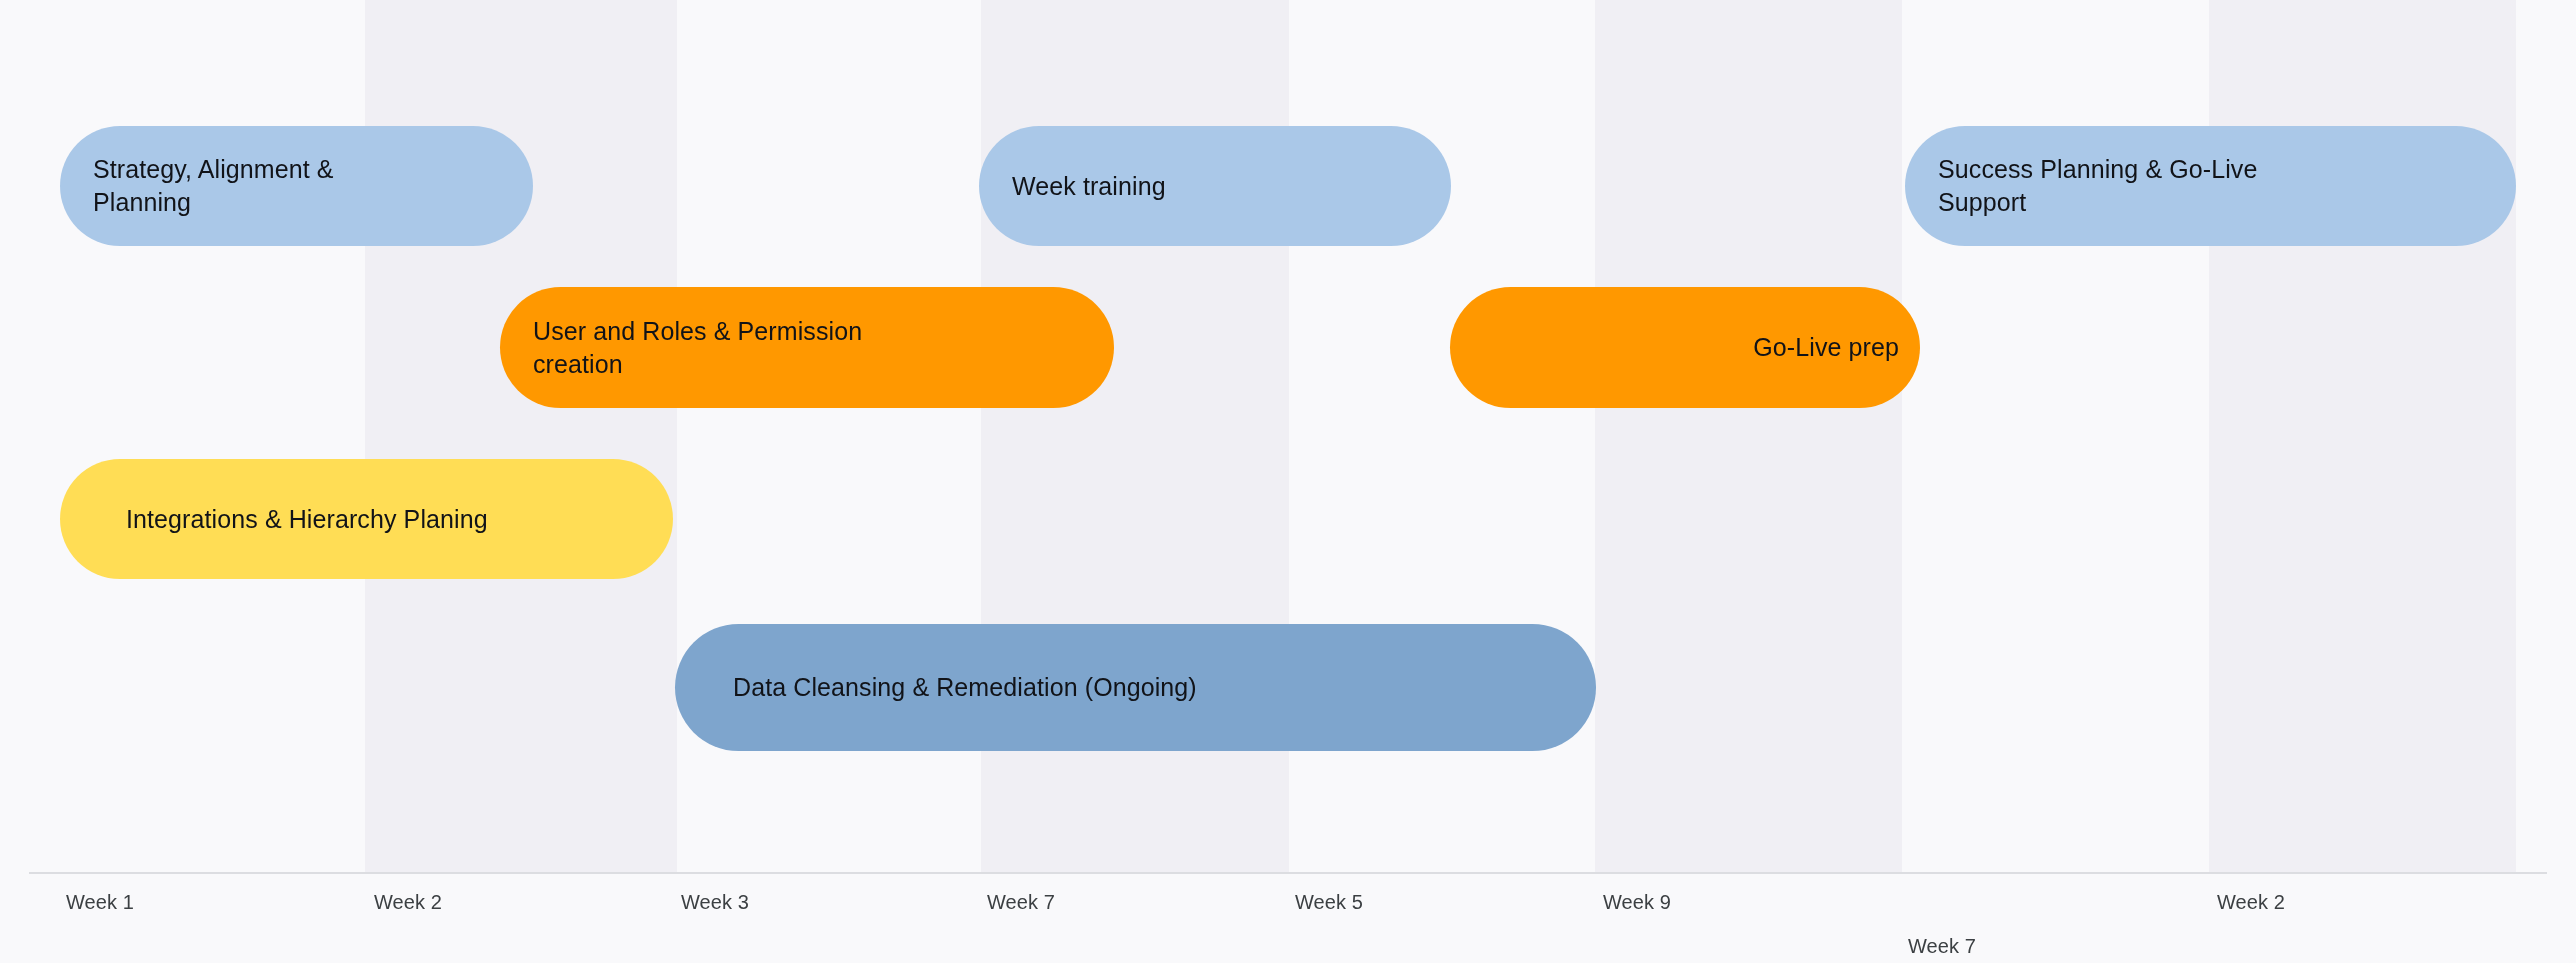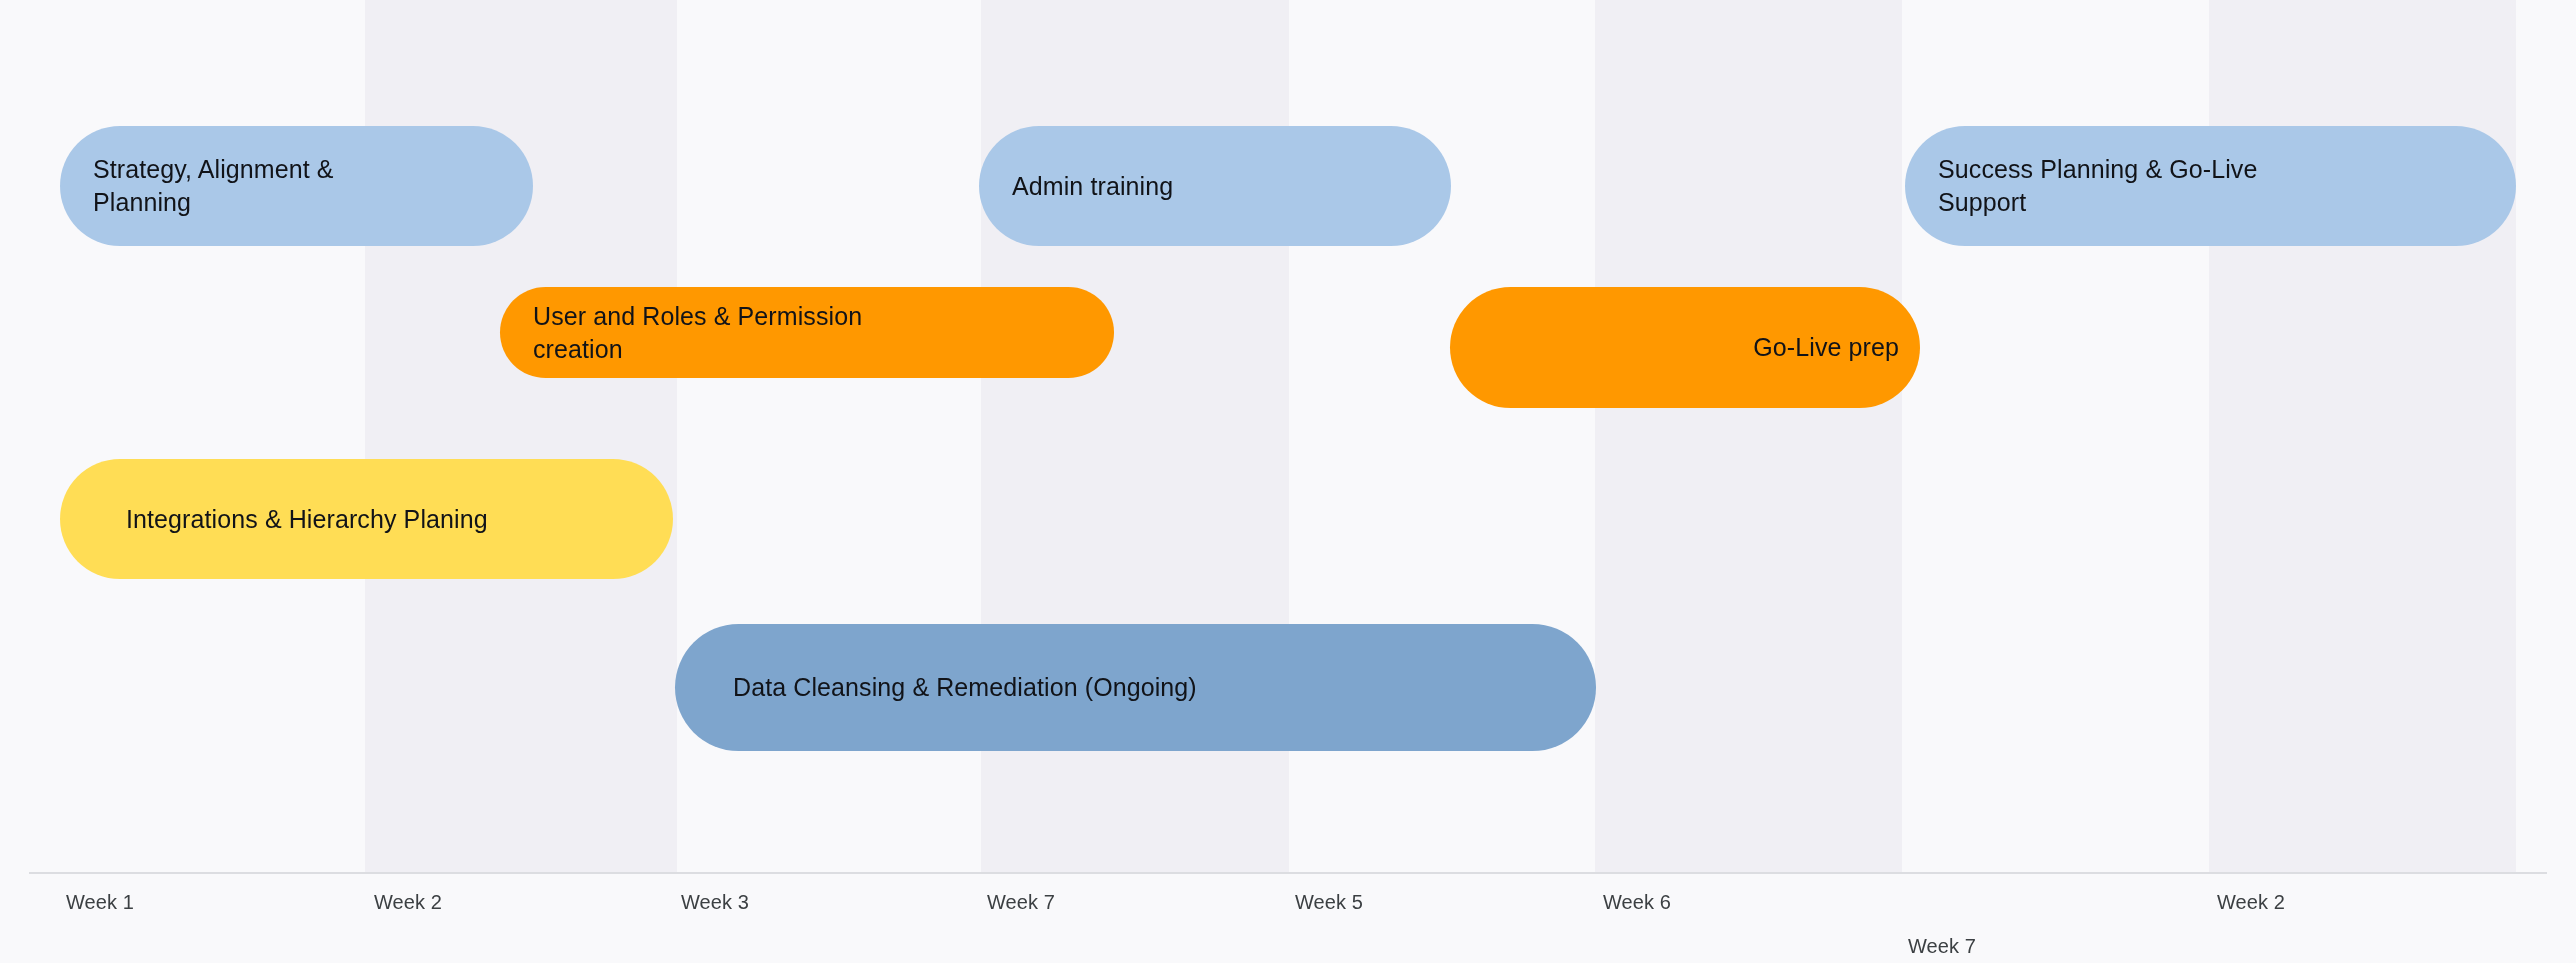--- a/index.html
+++ b/index.html
@@ -100,27 +100,27 @@
       <div class="week-band shade-light" style="left: 1902px; width: 307px; background: rgb(249, 249, 251);"></div>
       <div class="week-band shade-dark" style="left: 2209px; width: 307px; background: rgb(240, 239, 244);"></div>
     </div>
 
   <div id="bar-layer">
       <div class="task-bar" style="left: 60px; top: 126px; width: 473px; height: 120px; background: rgb(170, 200, 232); padding-left: 33px; padding-right: 21px;">
         <span class="task-bar-label">Strategy, Alignment &amp;
 Planning</span>
       </div>
       <div class="task-bar" style="left: 979px; top: 126px; width: 472px; height: 120px; background: rgb(170, 200, 232); padding-left: 33px; padding-right: 21px;">
-        <span class="task-bar-label">Admin training</span>
+        <span class="task-bar-label">Week training</span>
       </div>
       <div class="task-bar" style="left: 1905px; top: 126px; width: 611px; height: 120px; background: rgb(170, 200, 232); padding-left: 33px; padding-right: 21px;">
         <span class="task-bar-label">Success Planning &amp; Go-Live
 Support</span>
       </div>
-      <div class="task-bar" style="left: 500px; top: 287px; width: 614px; height: 91px; background: rgb(255, 152, 0); padding-left: 33px; padding-right: 21px;">
+      <div class="task-bar" style="left: 500px; top: 287px; width: 614px; height: 121px; background: rgb(255, 152, 0); padding-left: 33px; padding-right: 21px;">
         <span class="task-bar-label">User and Roles &amp; Permission
 creation</span>
       </div>
       <div class="task-bar" style="left: 1450px; top: 287px; width: 470px; height: 121px; background: rgb(255, 152, 0); padding-left: 33px; padding-right: 21px; justify-content: flex-end;">
         <span class="task-bar-label">Go-Live prep</span>
       </div>
       <div class="task-bar" style="left: 60px; top: 459px; width: 613px; height: 120px; background: rgb(255, 221, 85); padding-left: 66px; padding-right: 21px;">
         <span class="task-bar-label">Integrations &amp; Hierarchy Planing</span>
       </div>
       <div class="task-bar" style="left: 675px; top: 624px; width: 921px; height: 127px; background: rgb(126, 165, 205); padding-left: 58px; padding-right: 21px;">
@@ -129,19 +129,19 @@
     </div>
 
   <div id="axis-line" style="background: rgb(220, 221, 225);"></div>
 
   <div id="axis-labels">
       <span class="week-label" style="left: 66px; color: rgb(60, 64, 67);">Week 1</span>
       <span class="week-label" style="left: 374px; color: rgb(60, 64, 67);">Week 2</span>
       <span class="week-label" style="left: 681px; color: rgb(60, 64, 67);">Week 3</span>
       <span class="week-label" style="left: 987px; color: rgb(60, 64, 67);">Week 7</span>
       <span class="week-label" style="left: 1295px; color: rgb(60, 64, 67);">Week 5</span>
-      <span class="week-label" style="left: 1603px; color: rgb(60, 64, 67);">Week 6</span>
+      <span class="week-label" style="left: 1603px; color: rgb(60, 64, 67);">Week 9</span>
       <span class="week-label" style="left: 1908px; color: rgb(60, 64, 67); margin-top: 44px;">Week 7</span>
       <span class="week-label" style="left: 2217px; color: rgb(60, 64, 67);">Week 2</span>
     </div>
 
 </div>
 
 
 </body></html>

